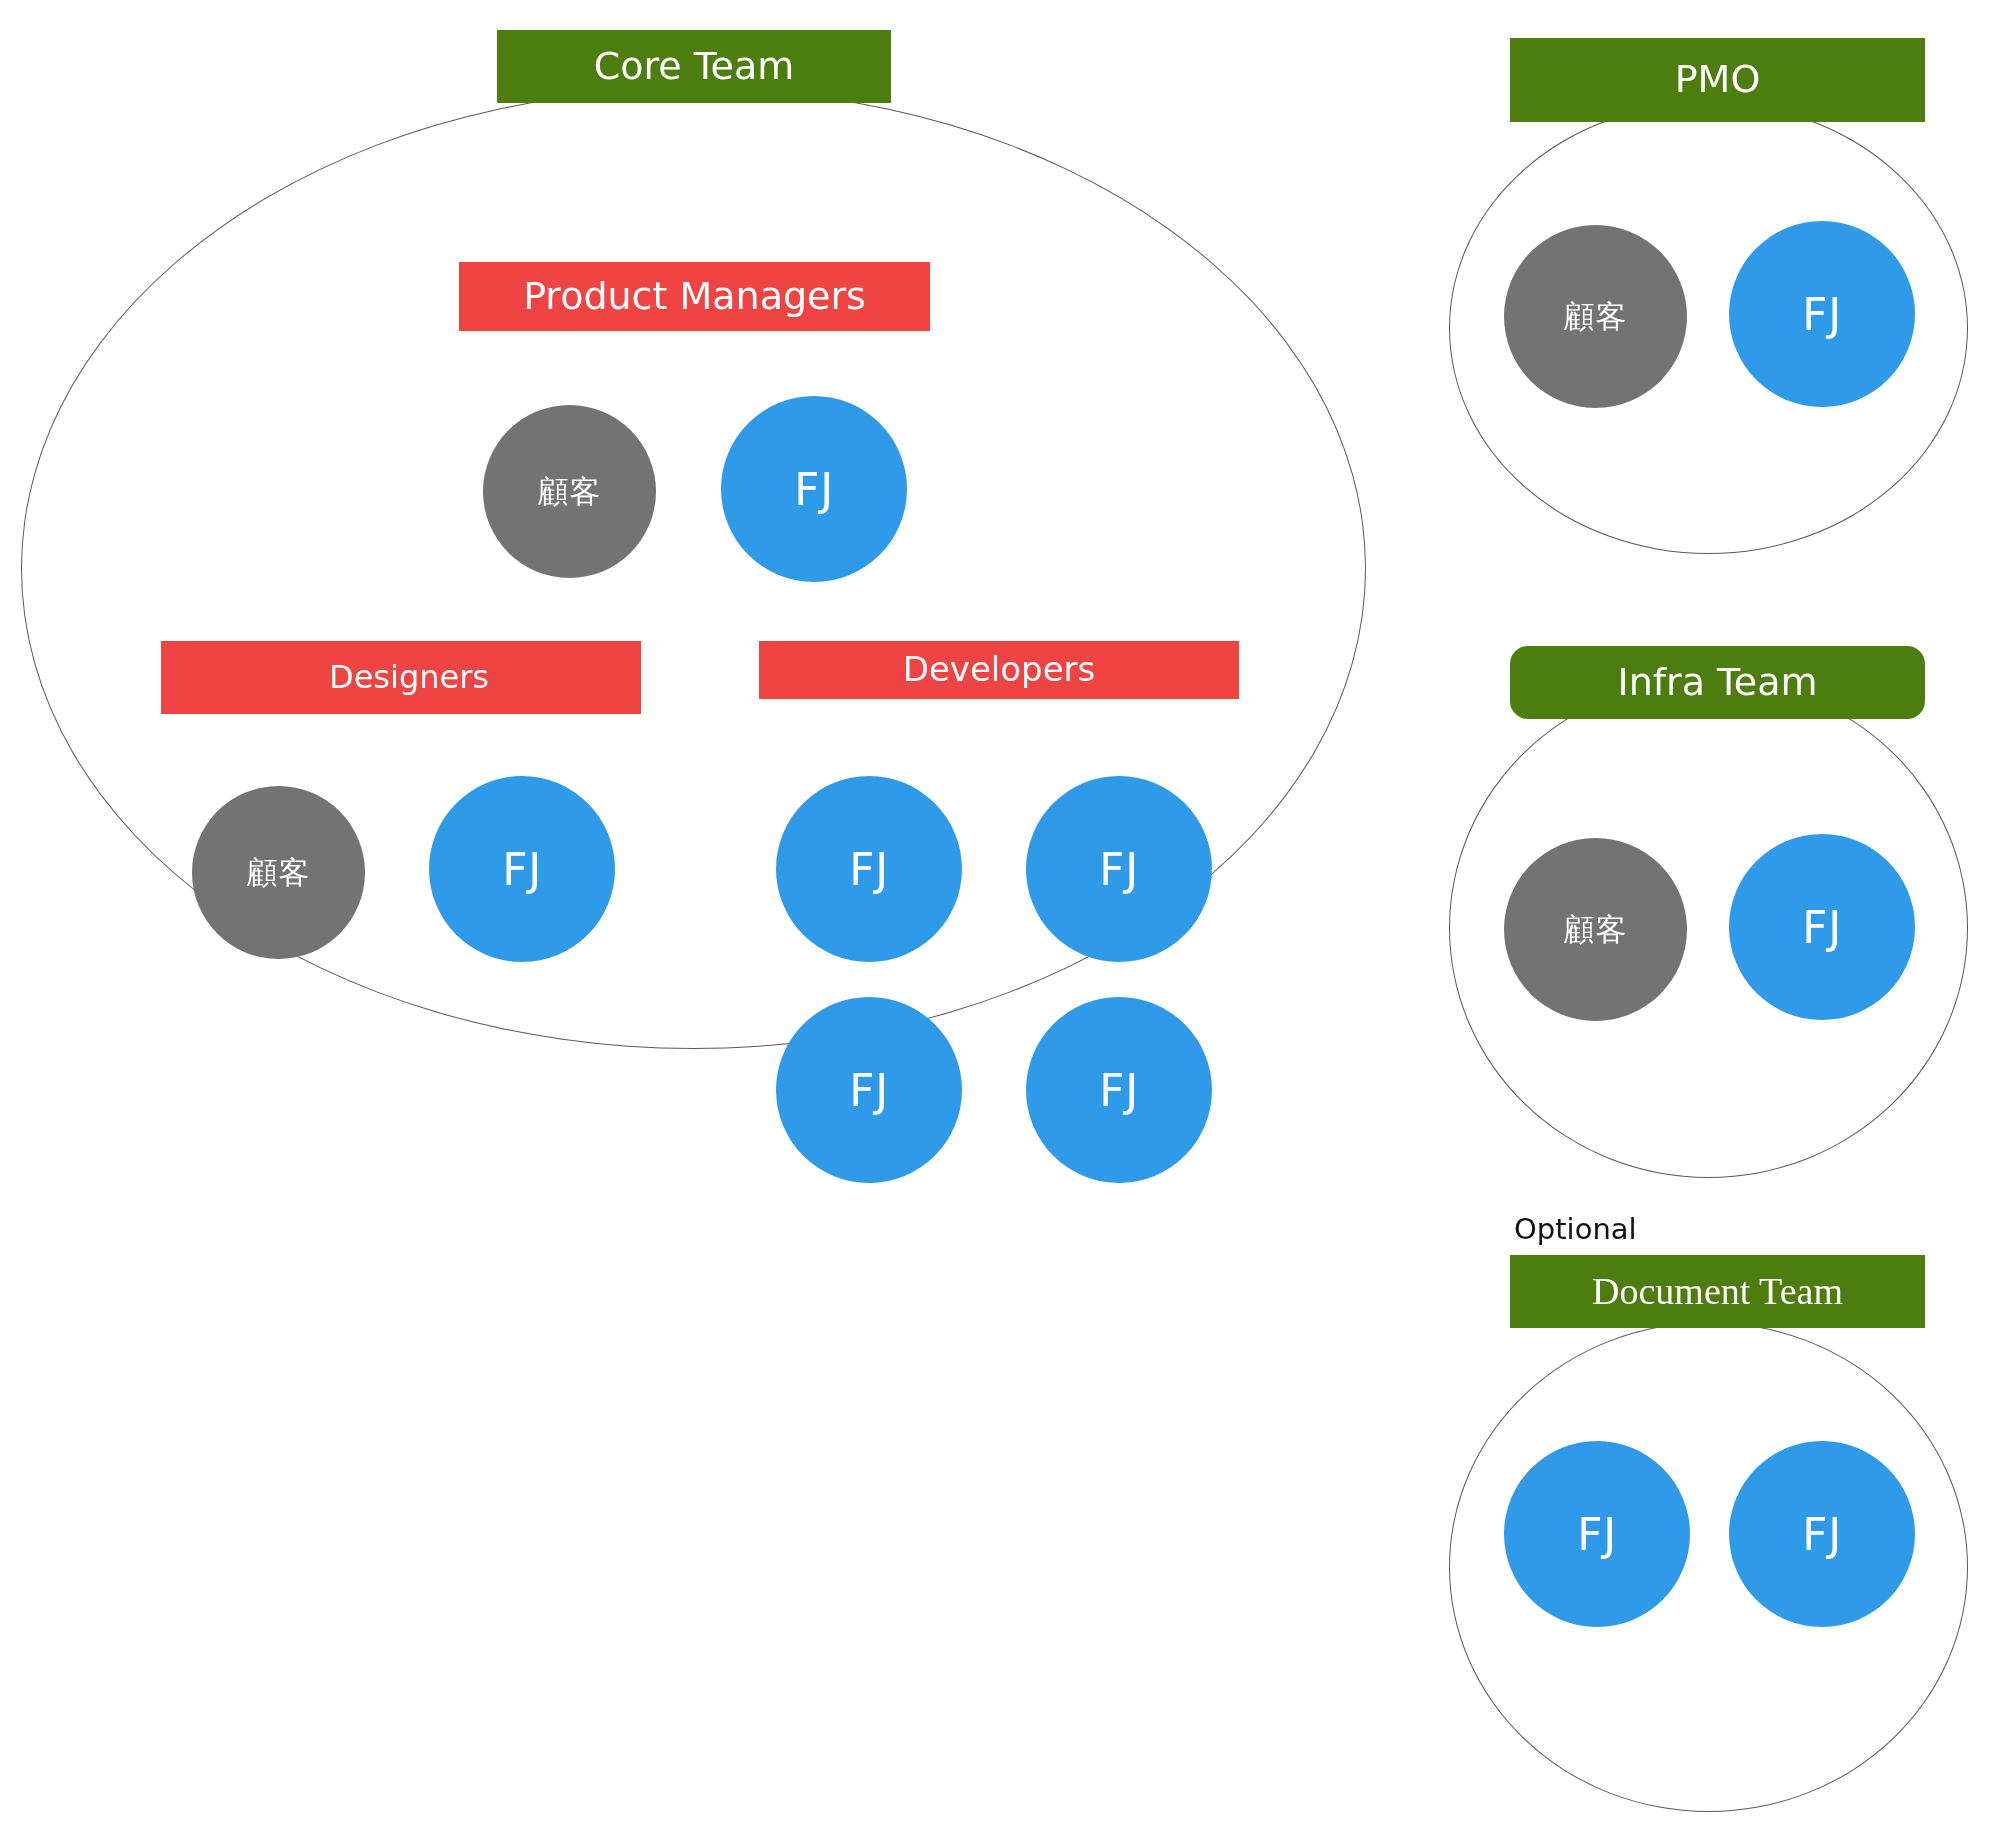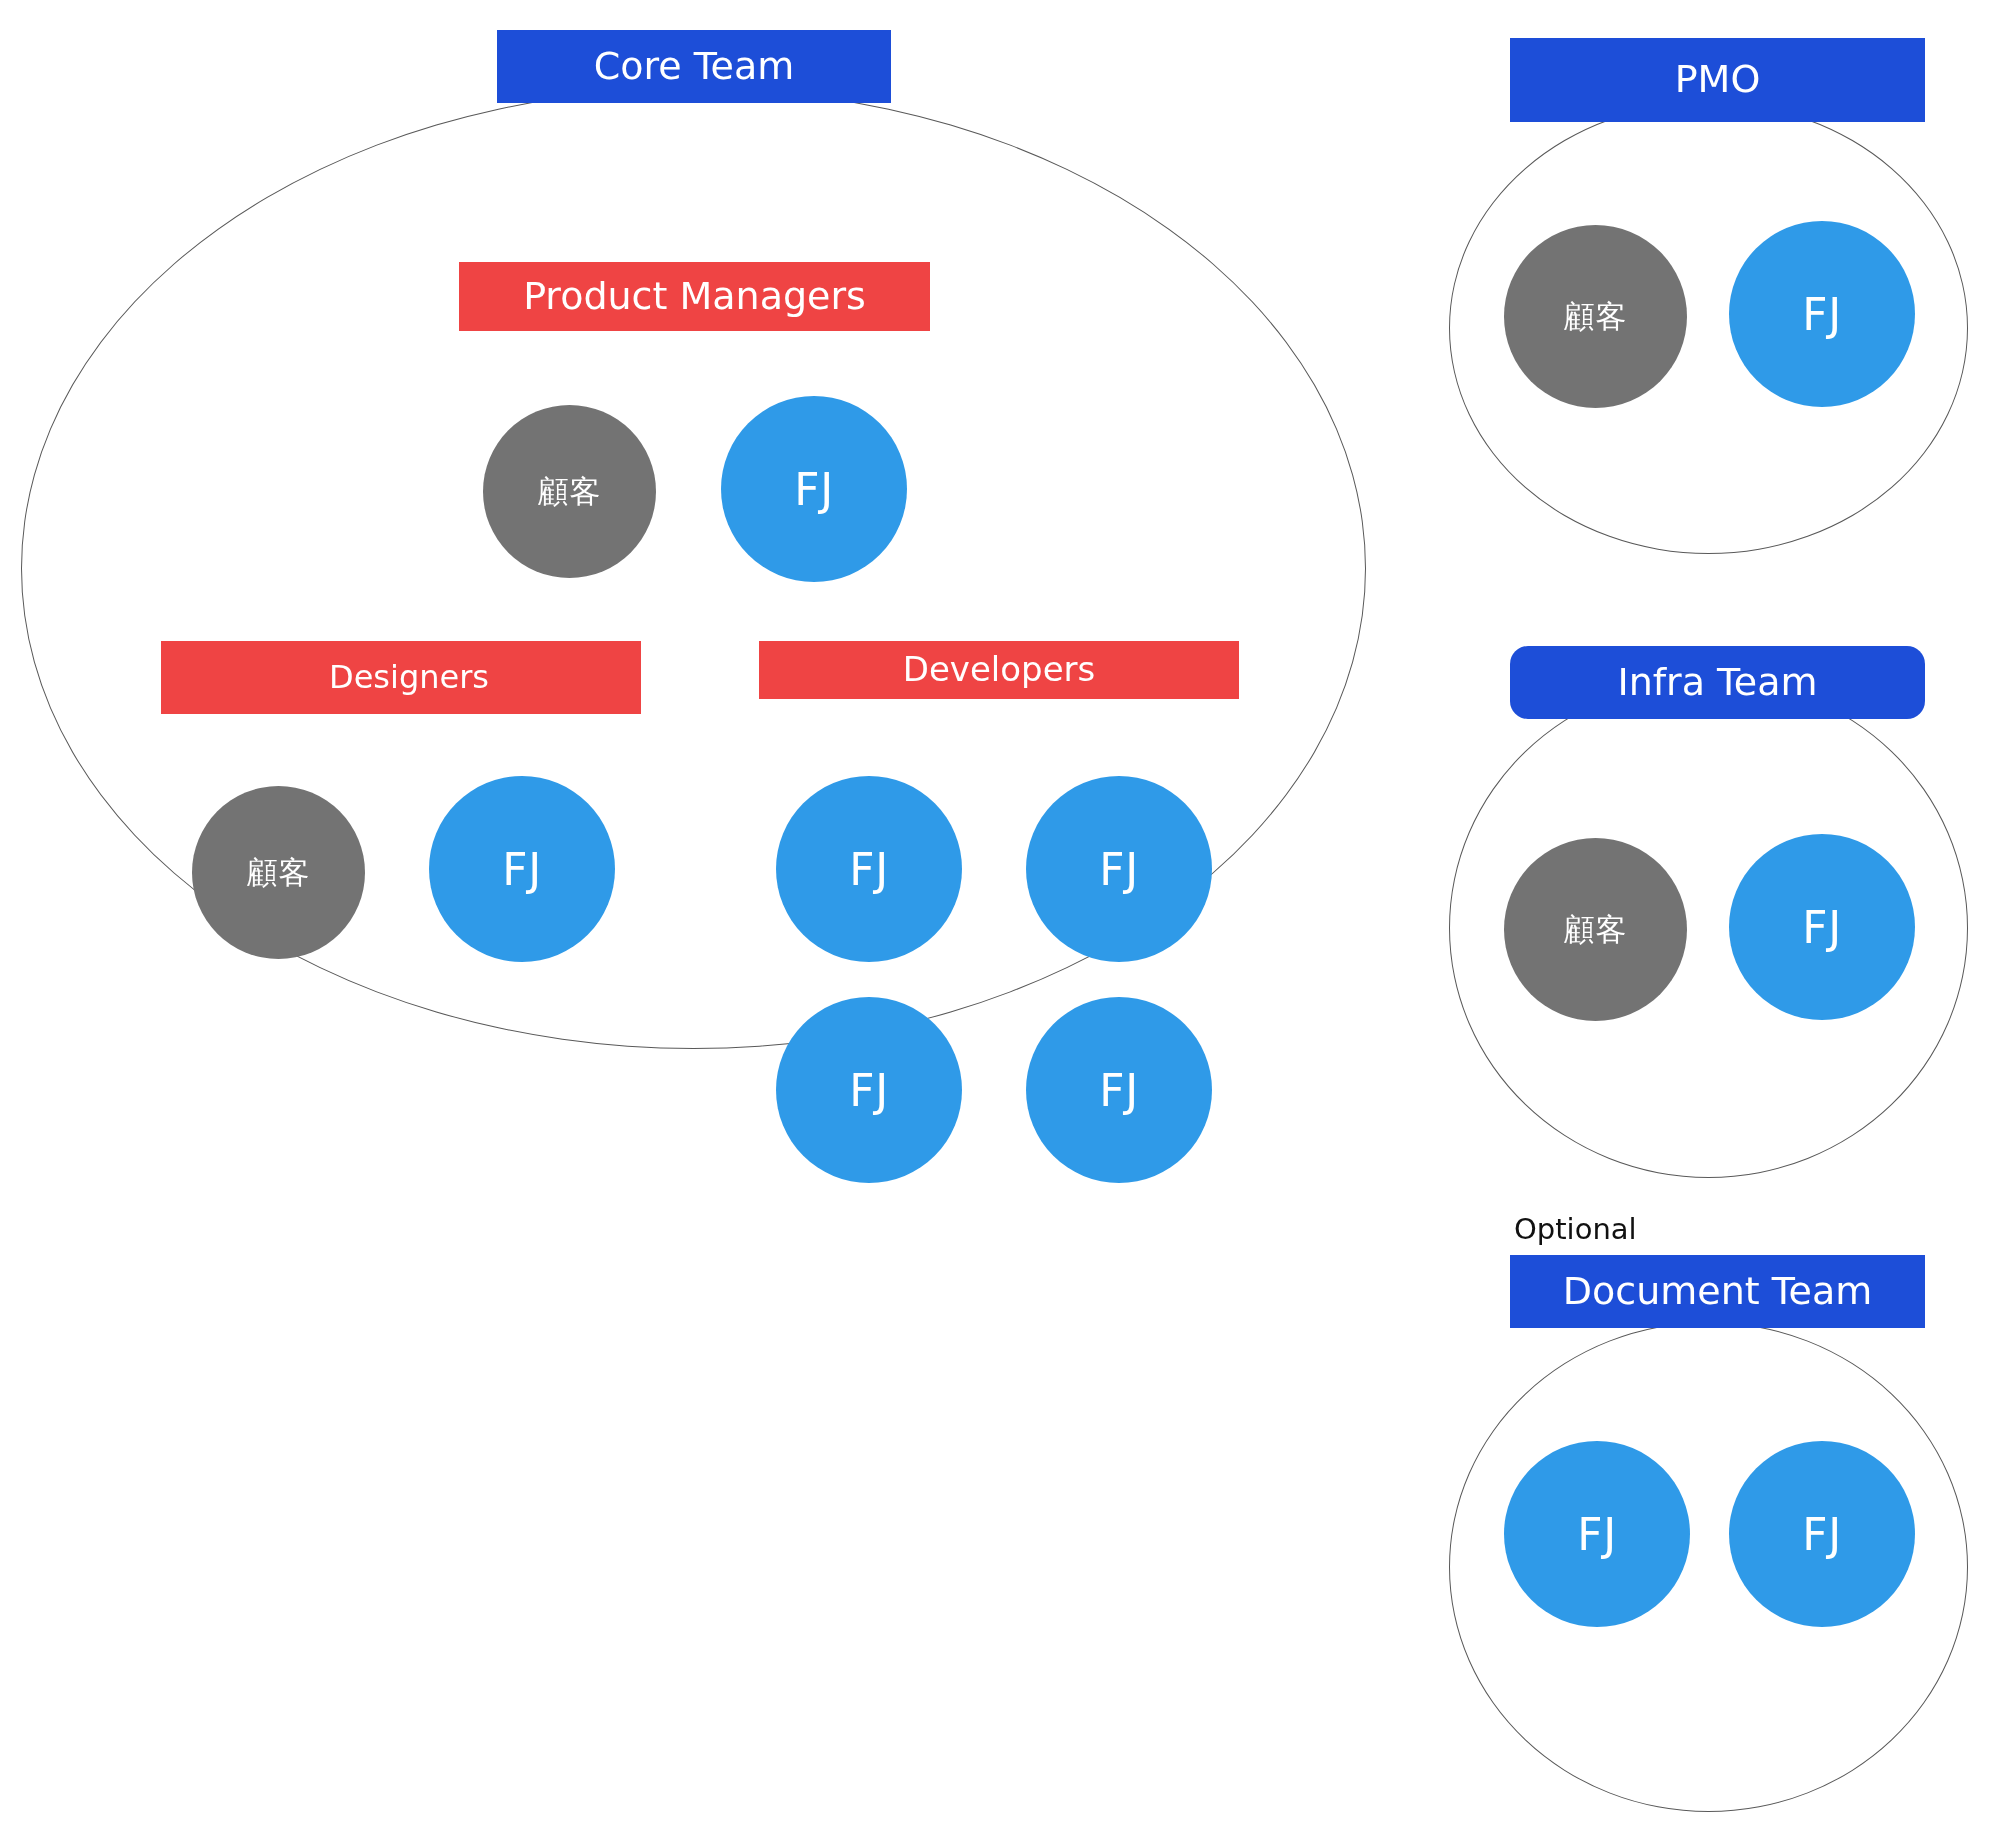--- a/index.html
+++ b/index.html
@@ -29,21 +29,21 @@
   .header-bar {
     position: absolute;
     display: flex;
     align-items: center;
     justify-content: center;
     color: #ffffff;
     box-sizing: border-box;
     text-align: center;
     line-height: 1.1;
   }
-  .header-grey { background: #1d4ed8; }
+  .header-grey { background: #4d7c0f; }
   .header-black { background: #ef4444; }
 
   .node {
     position: absolute;
     border-radius: 50%;
     display: flex;
     align-items: center;
     justify-content: center;
     color: #ffffff;
     box-sizing: border-box;
@@ -156,20 +156,21 @@
     top: 1322px;
     width: 519px;
     height: 490px;
   }
   #doc-header {
     left: 1510px;
     top: 1255px;
     width: 415px;
     height: 73px;
     font-size: 38px;
+    font-family: Liberation Serif, serif;
   }
   #doc-node-0 { left: 1504px; top: 1441px; width: 186px; height: 186px; }
   #doc-node-1 { left: 1729px; top: 1441px; width: 186px; height: 186px; }
 </style>
 </head>
 <body>
 
 <div id="stage">
 
   <div id="core-outline" class="group-outline"></div>

